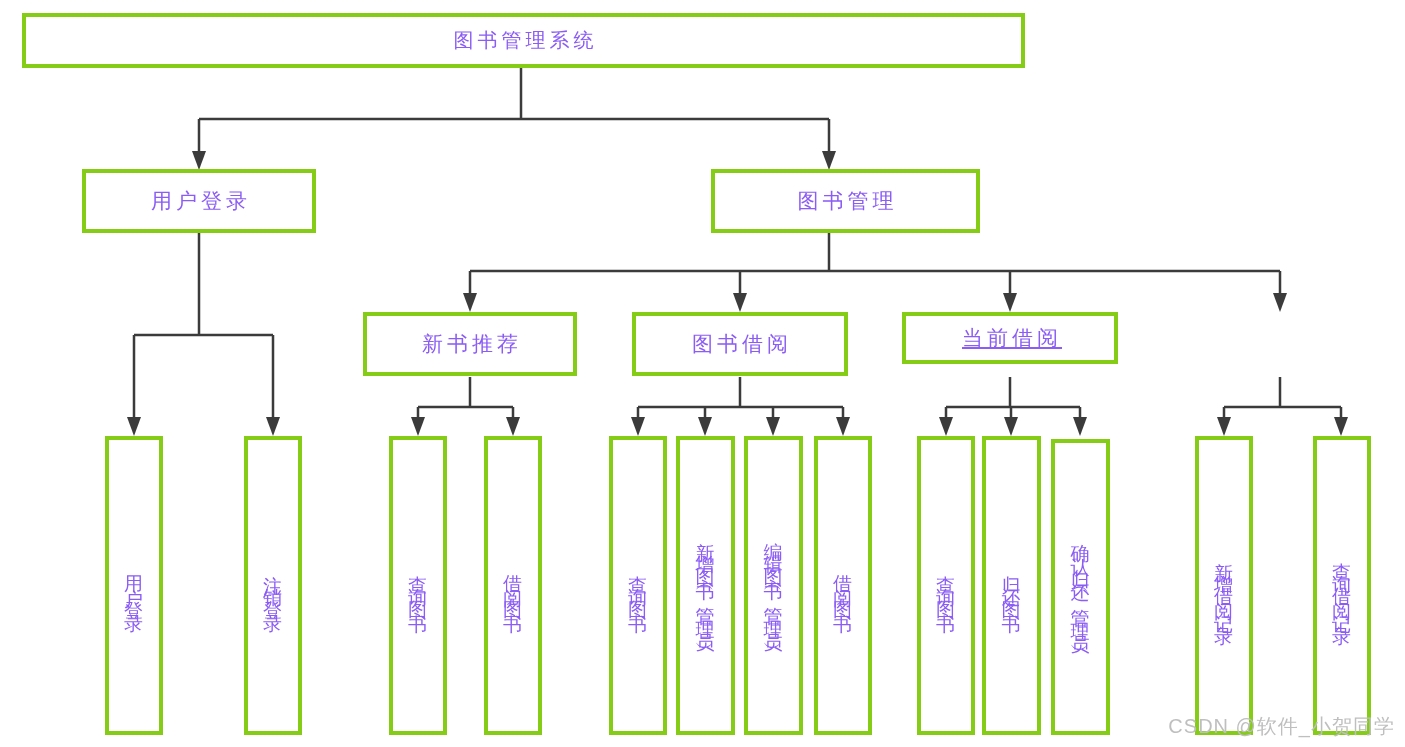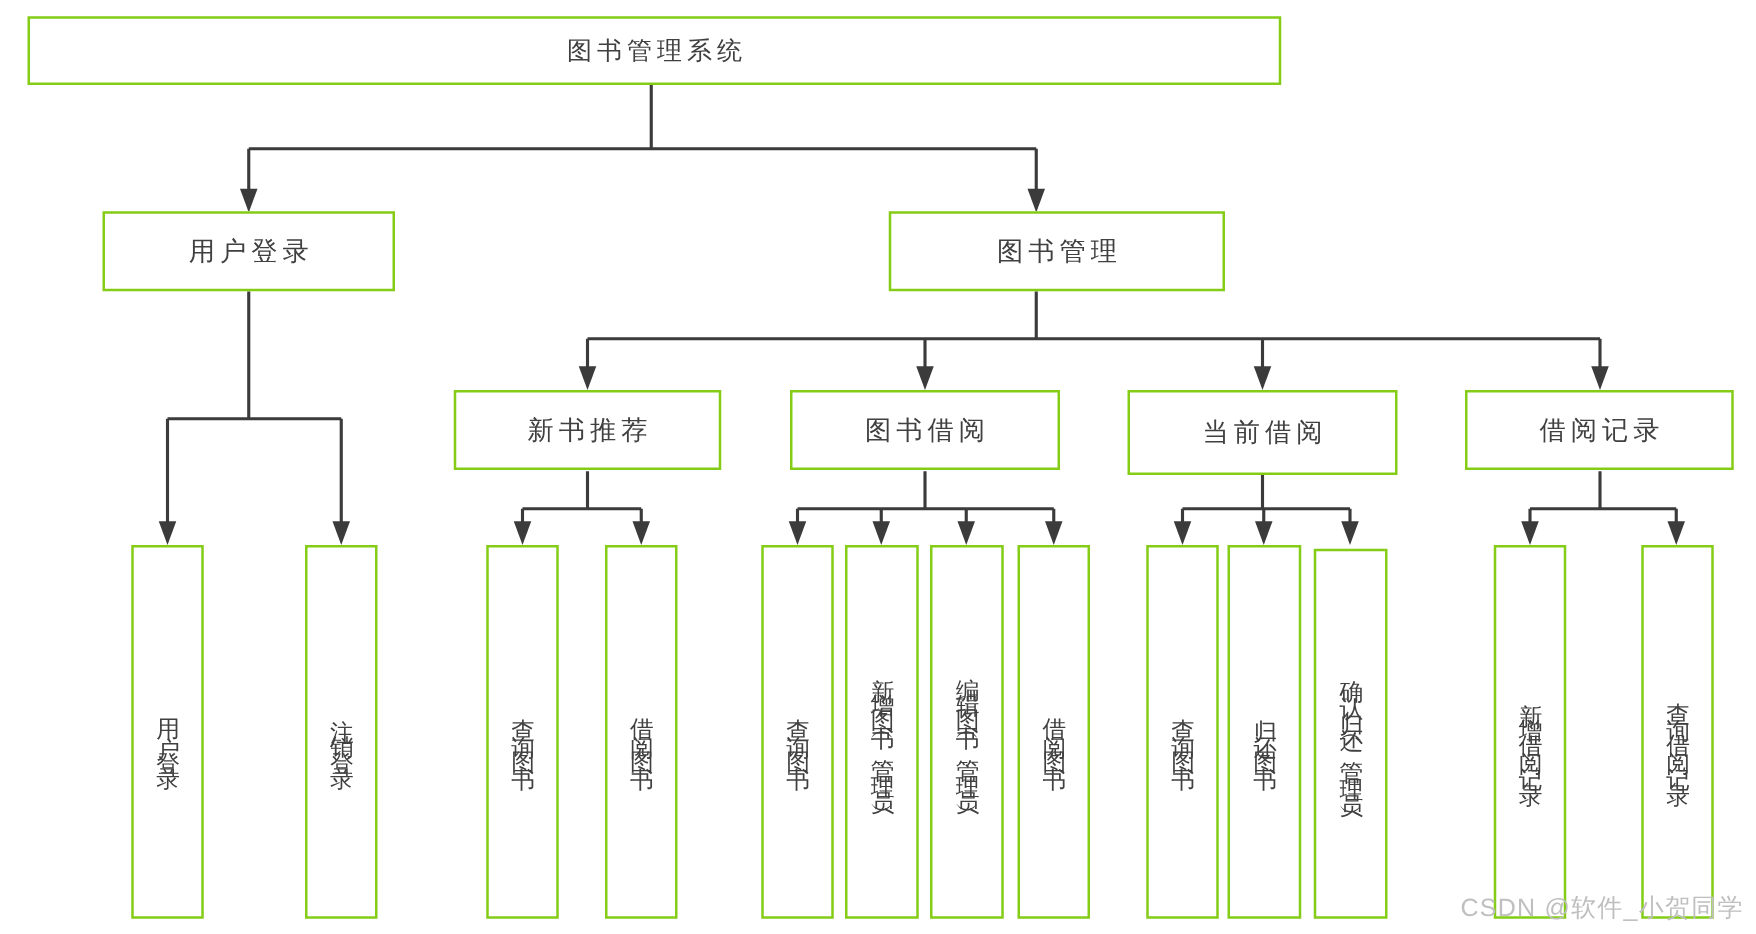--- a/index.html
+++ b/index.html
@@ -13,22 +13,22 @@
   }
   .connectors {
     position: absolute;
     left: 0; top: 0;
     width: 1405px; height: 747px;
   }
   .node {
     position: absolute;
     box-sizing: border-box;
     background: #ffffff;
-    border: 2px solid #84cc16;
-    color: #404040;
+    border: 4px solid #84cc16;
+    color: #8b5cf6;
     display: flex;
     align-items: center;
     justify-content: center;
   }
   .h-node {
     font-size: 21px;
     letter-spacing: 4px;
     text-indent: 4px;
     white-space: nowrap;
   }
@@ -92,22 +92,21 @@
     </g>
   </svg>
 
   <div class="node h-node root-node" style="left:22px; top:13px; width:1003px; height:55px;">图书管理系统</div>
 
   <div class="node h-node" style="left:82px; top:169px; width:234px; height:64px;">用户登录</div>
   <div class="node h-node" style="left:711px; top:169px; width:269px; height:64px;">图书管理</div>
 
   <div class="node h-node" style="left:632px; top:312px; width:216px; height:64px;">图书借阅</div>
   <div class="node h-node" style="left:363px; top:312px; width:214px; height:64px;">新书推荐</div>
-  <div class="node h-node" style="left:902px; top:312px; width:216px; height:68px;">当前借阅</div>
-  <div class="node h-node" style="left:1172px; top:312px; width:215px; height:64px;">借阅记录</div>
+  <div class="node h-node" style="left:902px; top:312px; width:216px; height:52px;text-decoration:underline;">当前借阅</div>
 
   <div class="node v-node" style="left:105px; top:436px; width:58px; height:299px;">用户登录</div>
   <div class="node v-node" style="left:244px; top:436px; width:58px; height:299px;">注销登录</div>
 
   <div class="node v-node" style="left:389px; top:436px; width:58px; height:299px;">查询图书</div>
   <div class="node v-node" style="left:484px; top:436px; width:58px; height:299px;">借阅图书</div>
 
   <div class="node v-node" style="left:609px; top:436px; width:58px; height:299px;">查询图书</div>
   <div class="node v-node" style="left:676px; top:436px; width:59px; height:299px;">新增图书（管理员）</div>
   <div class="node v-node" style="left:744px; top:436px; width:59px; height:299px;">编辑图书（管理员）</div>

